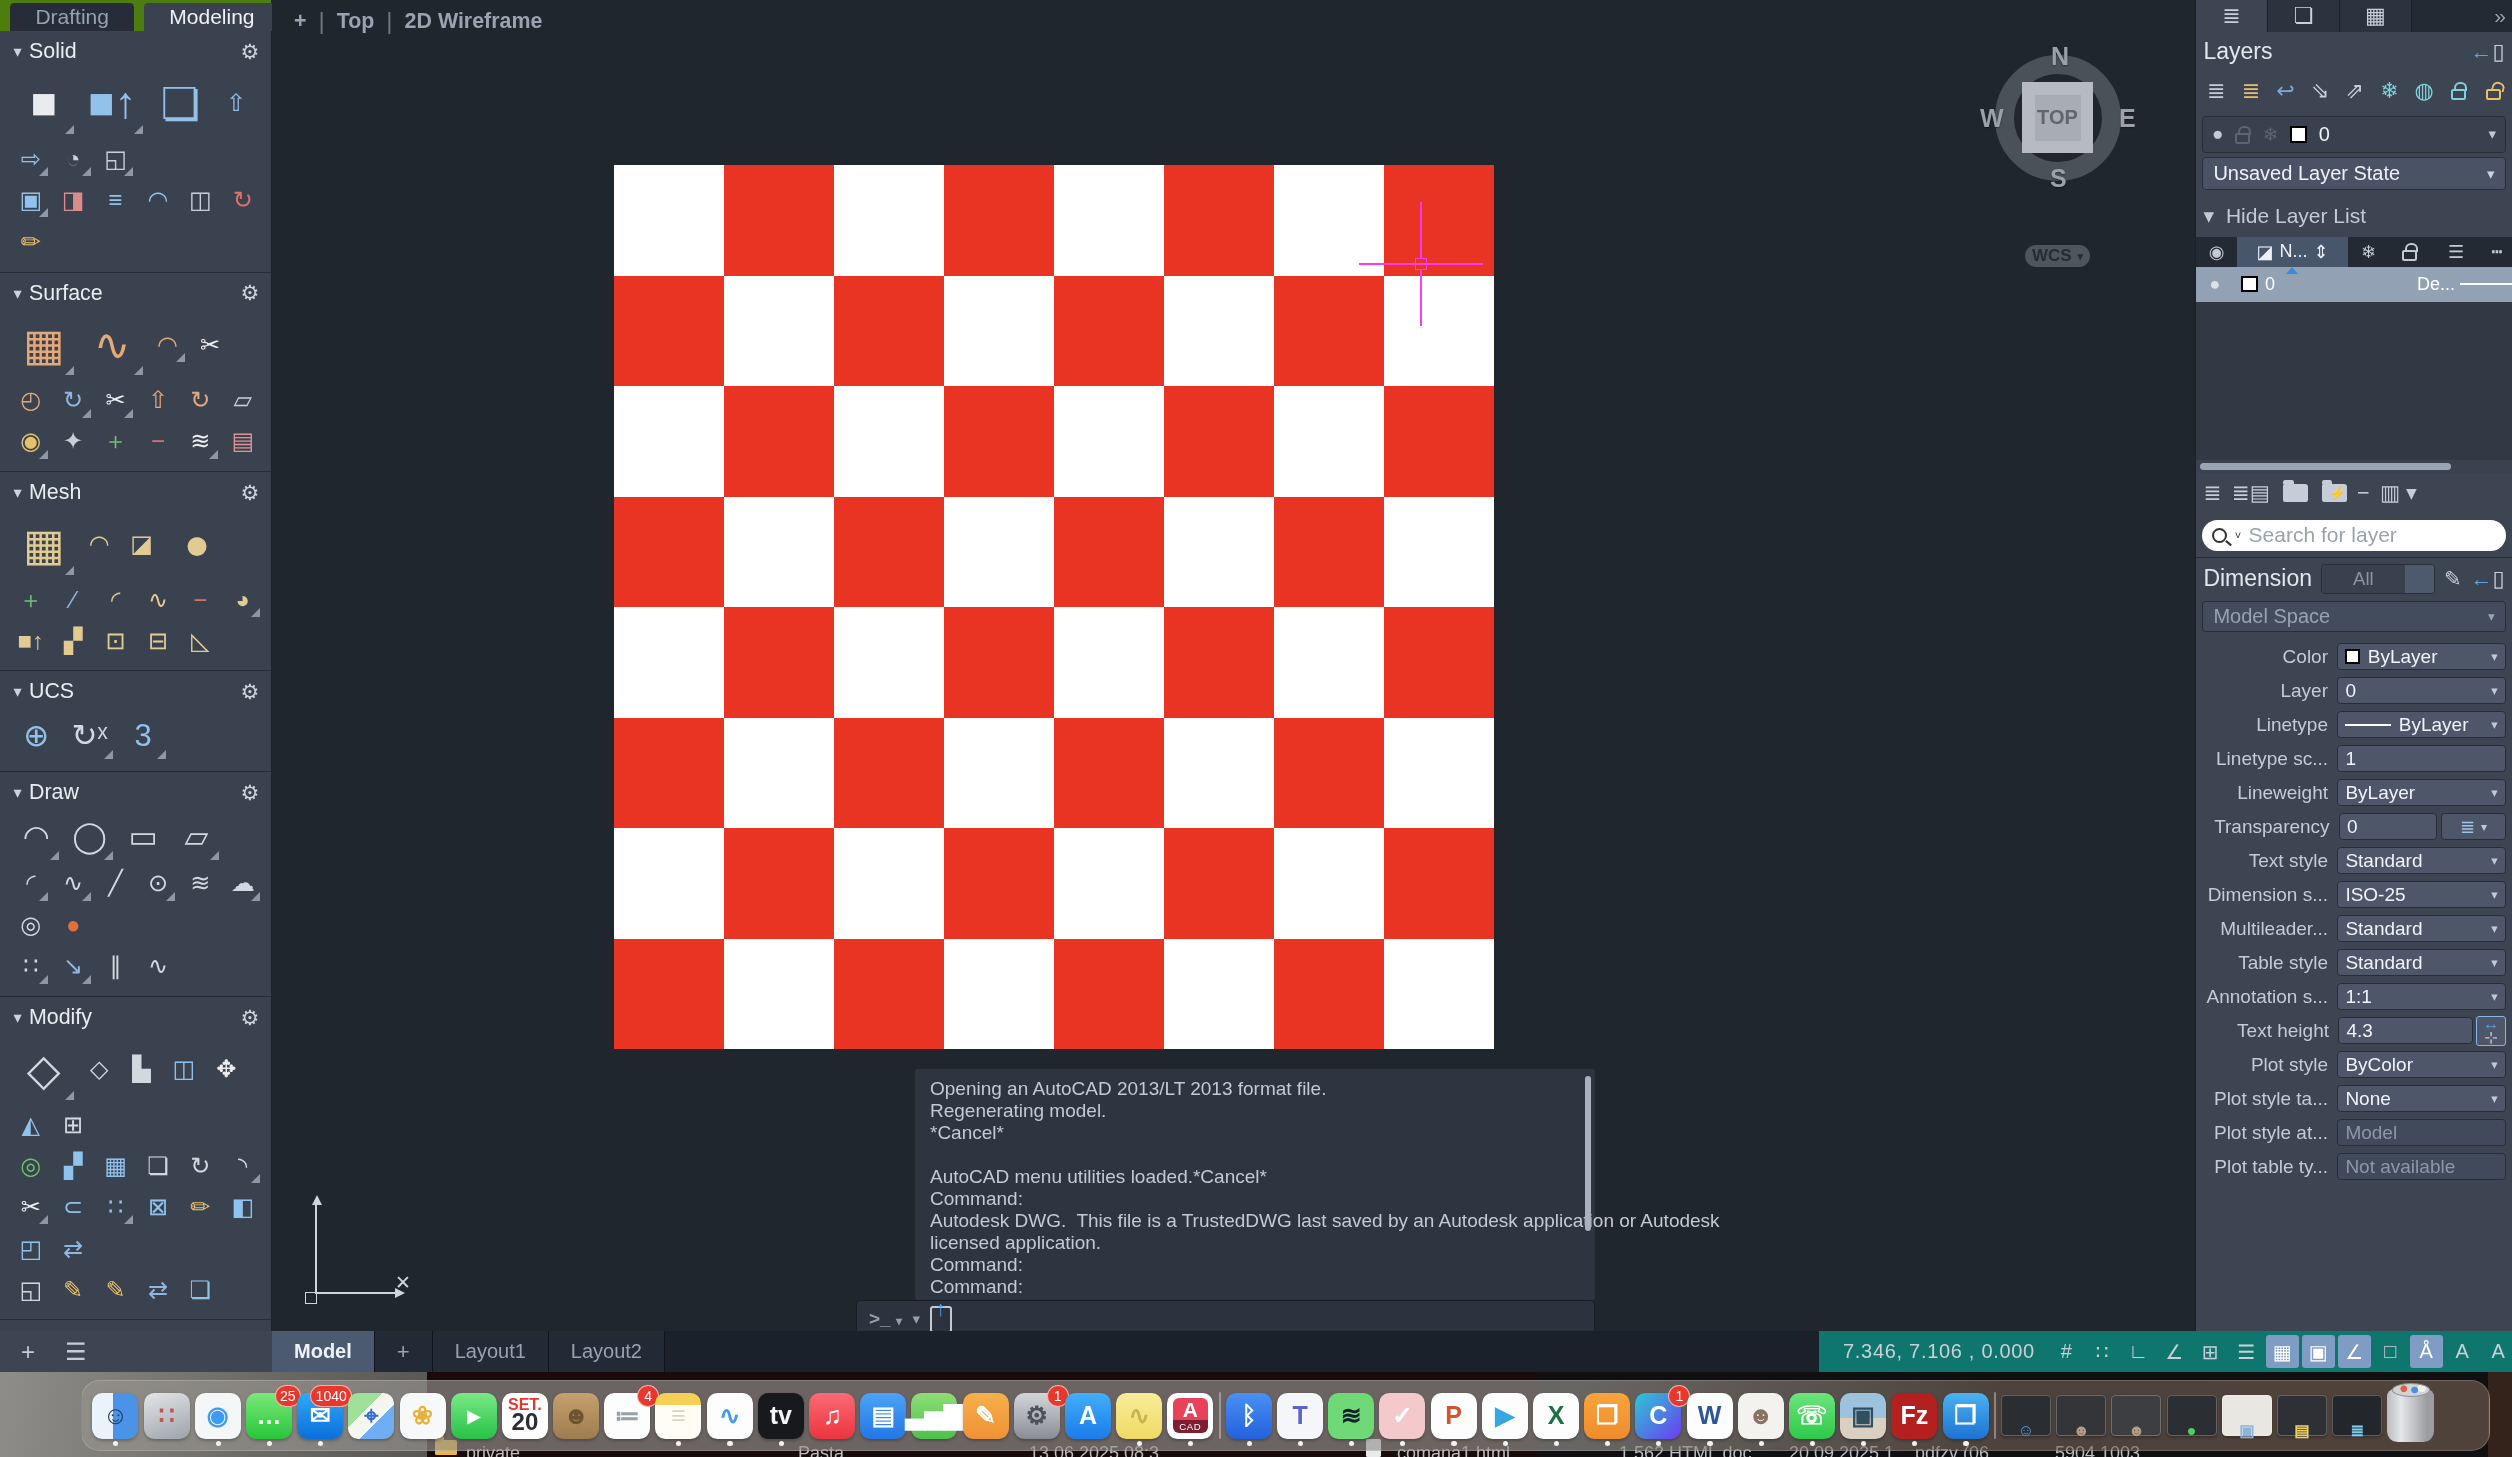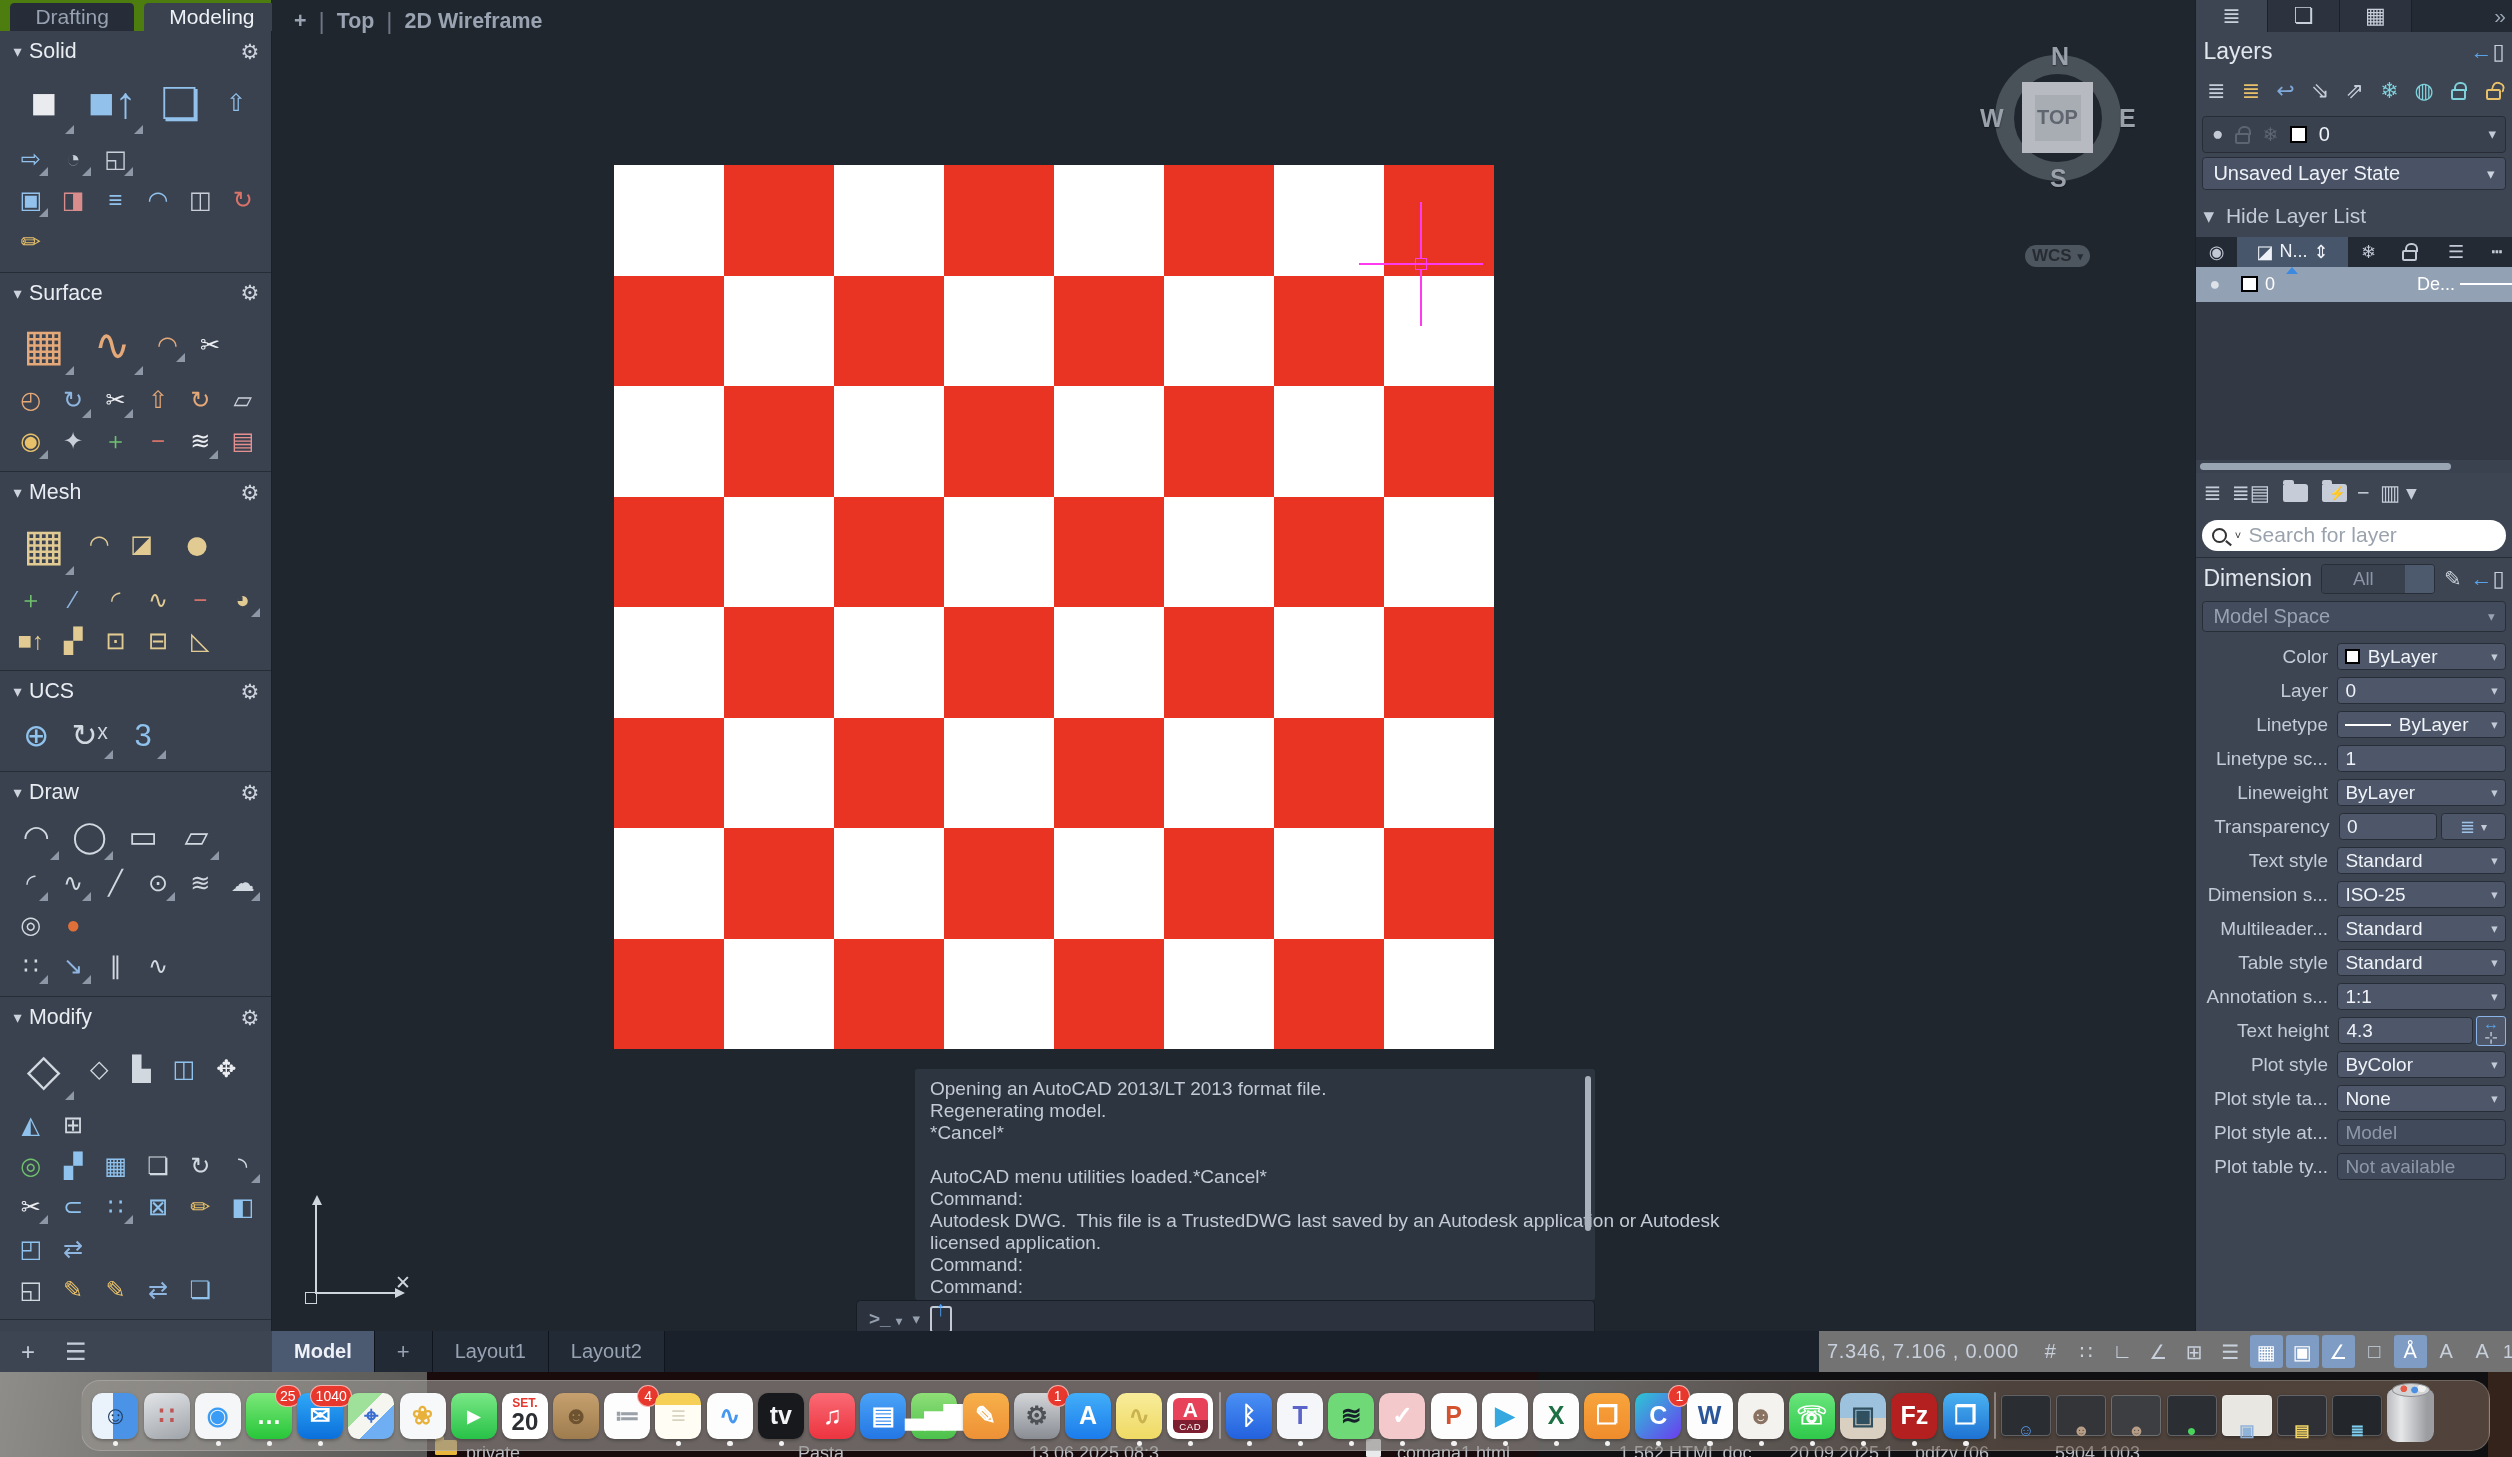--- a/index.html
+++ b/index.html
@@ -133,21 +133,21 @@
   #row-extra-th{width:30px;height:30px;margin-left:3px;background:#4d5769;border:0.7px solid #8ab4e8;border-radius:3px;align-items:center;justify-content:center;color:#c3cad6;font-size:16.3px;flex-direction:column;line-height:13.3px;}
   #row-extra-th b{color:#5aa2e8;font-weight:normal;}
 
   
   #statusbar{position:absolute;left:0;top:1331px;width:2512px;height:41px;background:#1a212b;}
   #sb-left{position:absolute;left:0;top:0;width:272px;height:100%;background:#3d4552;display:flex;align-items:center;gap:30px;padding-left:21px;color:#c3ccd8;font-size:24px;}
   #model-tabs{position:absolute;left:272px;top:0;height:100%;display:flex;align-items:stretch;}
   .mtab{display:flex;align-items:center;justify-content:center;padding:0 22px;font-size:20px;color:#97a2b2;background:#222a35;border-right:1.5px solid #10151d;}
   .mtab.active{background:#4c5a71;color:#eef2f8;font-weight:bold;}
   .mtab.plus{background:#222a35;font-size:22px;}
-  #sb-right{position:absolute;left:1819px;top:0;width:693px;height:100%;background:#737373;display:flex;align-items:center;padding-left:8px;gap:4.4px;}
+  #sb-right{position:absolute;left:1819px;top:0;width:693px;height:100%;background:#0f766e;display:flex;align-items:center;padding-left:24px;gap:4.4px;}
   #coords{color:#c8d0dc;font-size:20px;letter-spacing:0.7px;margin-right:10.4px;white-space:nowrap;}
   .sbt{width:33px;height:33px;border-radius:3px;display:flex;align-items:center;justify-content:center;color:#c8d0dc;font-size:20px;}
   .sbt.on{background:#7e9cc4;color:#fff;}
   #sb-scale{color:#c8d0dc;font-size:18.5px;display:flex;align-items:center;gap:4.4px;white-space:nowrap;}
 
   
   #desktop{position:absolute;left:0;top:1372px;width:2512px;height:86px;background:#190b0c;}
   #desk-left{position:absolute;left:0;top:0;width:427px;height:100%;background:linear-gradient(100deg,#8f8d89,#6b6a66 60%,#585755);}
   #desk-mid{position:absolute;left:1538px;top:0;width:950px;height:100%;background:#101013;}
   #desk-right{position:absolute;left:2488px;top:0;width:24.4px;height:100%;background:#33231a;}
@@ -156,21 +156,21 @@
   .frag-folder:before{content:"";position:absolute;left:0;top:-3.7px;width:9px;height:3.7px;background:#e8b73c;border-radius:1.5px 1.5px 0 0;}
   .frag-doc{position:absolute;top:67px;width:15px;height:18px;background:#e8eaec;border-radius:1.5px;}
   #dock{position:absolute;left:81px;top:1380px;width:2409px;height:71px;border-radius:19px;background:linear-gradient(90deg,rgba(150,147,143,.66) 0 62%,rgba(118,100,88,.6) 80%,rgba(120,98,84,.62));display:flex;align-items:center;gap:5.2px;padding:0 10.4px;border:0.7px solid rgba(255,255,255,.18);}
   .ditem{position:relative;width:46px;height:46px;border-radius:10.4px;display:flex;align-items:center;justify-content:center;flex:0 0 auto;box-shadow:0 1.5px 3px rgba(0,0,0,.25);}
   .ditem .dg{font-size:25px;font-weight:bold;line-height:1;}
   .ditem .badge{display:none;position:absolute;top:-7.4px;right:-9px;min-width:22px;height:22px;border-radius:11px;background:#e8372c;color:#fff;font-size:14px;align-items:center;justify-content:center;padding:0 4.4px;border:1.5px solid rgba(255,255,255,.6);}
   .ditem .badge.on{display:flex;}
   .ditem .rdot{display:none;position:absolute;left:50%;bottom:-7.4px;width:5.2px;height:5.2px;margin-left:-2.2px;border-radius:50%;background:#f2f2f2;}
   .ditem .rdot.on{display:block;}
   .ditem.sep{width:2.2px;height:47px;border-radius:1.5px;background:rgba(255,255,255,.35);box-shadow:none;}
-  .calm{display:none;position:absolute;top:3px;left:0;right:0;text-align:center;color:#e8372c;font-size:12px;font-weight:bold;}
+  .calm{display:none;position:absolute;top:3px;left:0;right:0;text-align:center;color:#e8372c;font-size:16px;font-weight:bold;}
   .calm.on{display:block;}
   .cald{display:none;position:absolute;top:15px;left:0;right:0;text-align:center;color:#2b2e33;font-size:24px;font-weight:bold;}
   .cald.on{display:block;}
   .ditem.acad{background:#fff!important;}
   .acinner{display:none;position:absolute;inset:5.2px;border-radius:6px;background:linear-gradient(180deg,#e8425a 0 62%,#7d1f30 62%);color:#fff;}
   .ditem.acad .acinner{display:block;}
   .acinner .al{position:absolute;top:0px;left:0;right:0;text-align:center;font-size:21px;font-weight:bold;}
   .acinner .asub{position:absolute;bottom:1.5px;left:0;right:0;text-align:center;font-size:9.6px;font-weight:normal;letter-spacing:0.7px;}
   .ditem.win{width:50px;height:41px;border-radius:4.4px;border:0.7px solid rgba(255,255,255,.25);}
   .ditem.win .dg{font-size:16.3px;position:absolute;bottom:-3px;left:50%;transform:translateX(-50%);}

